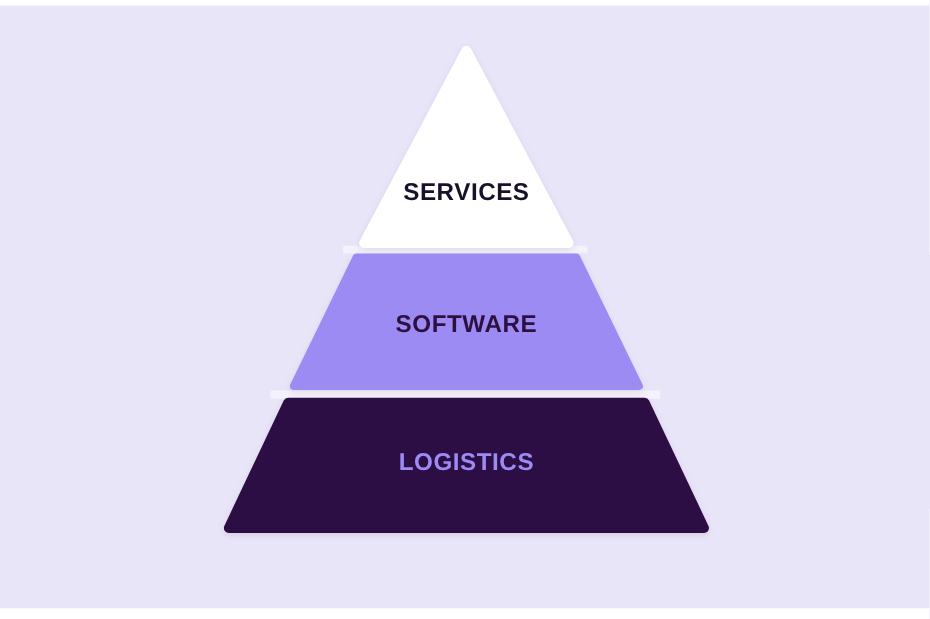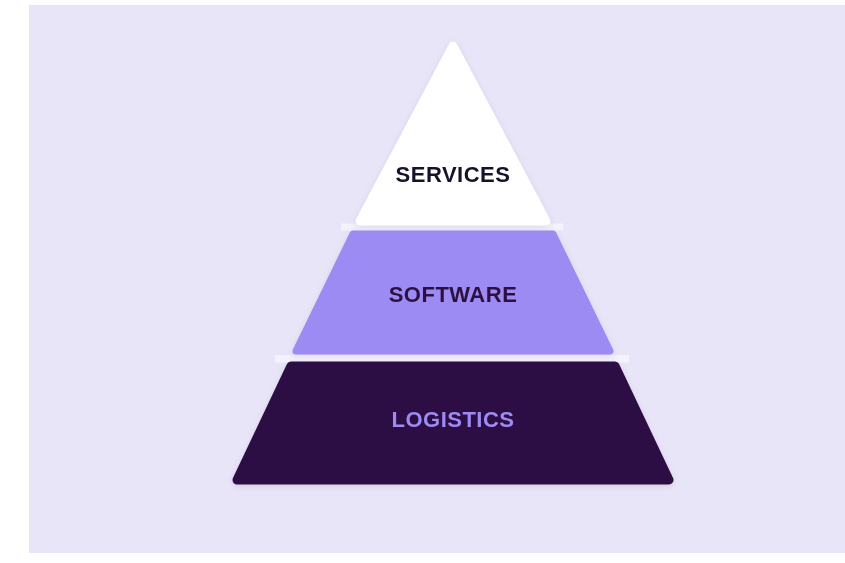--- a/index.html
+++ b/index.html
@@ -10,21 +10,20 @@
     width: 845px;
     height: 563px;
     background: #ffffff;
     overflow: hidden;
     font-family: "Liberation Sans", sans-serif;
   }
   .stage {
     position: relative;
     width: 761px;
     height: 563px;
-    padding-left: 29px;
   }
   svg { display: block; }
   .tier {
     stroke-linejoin: round;
     filter: drop-shadow(0 2px 3px rgba(45, 14, 68, 0.10));
   }
   .tier-divider {
     opacity: 0.5;
   }
   .tier-label {

